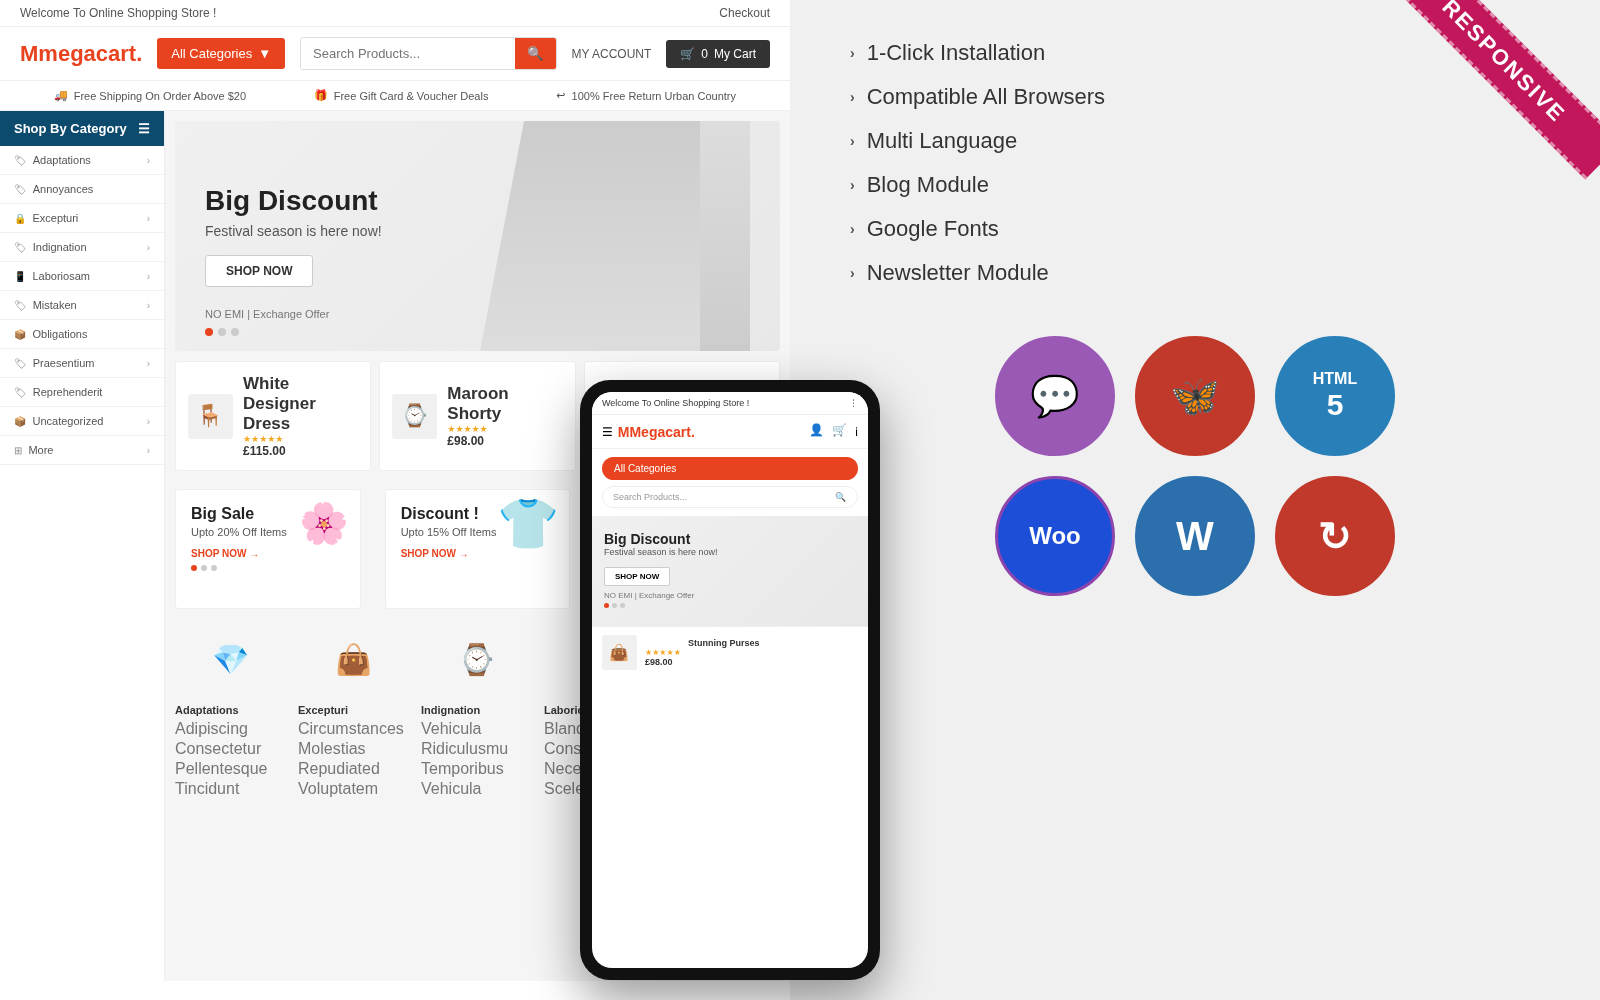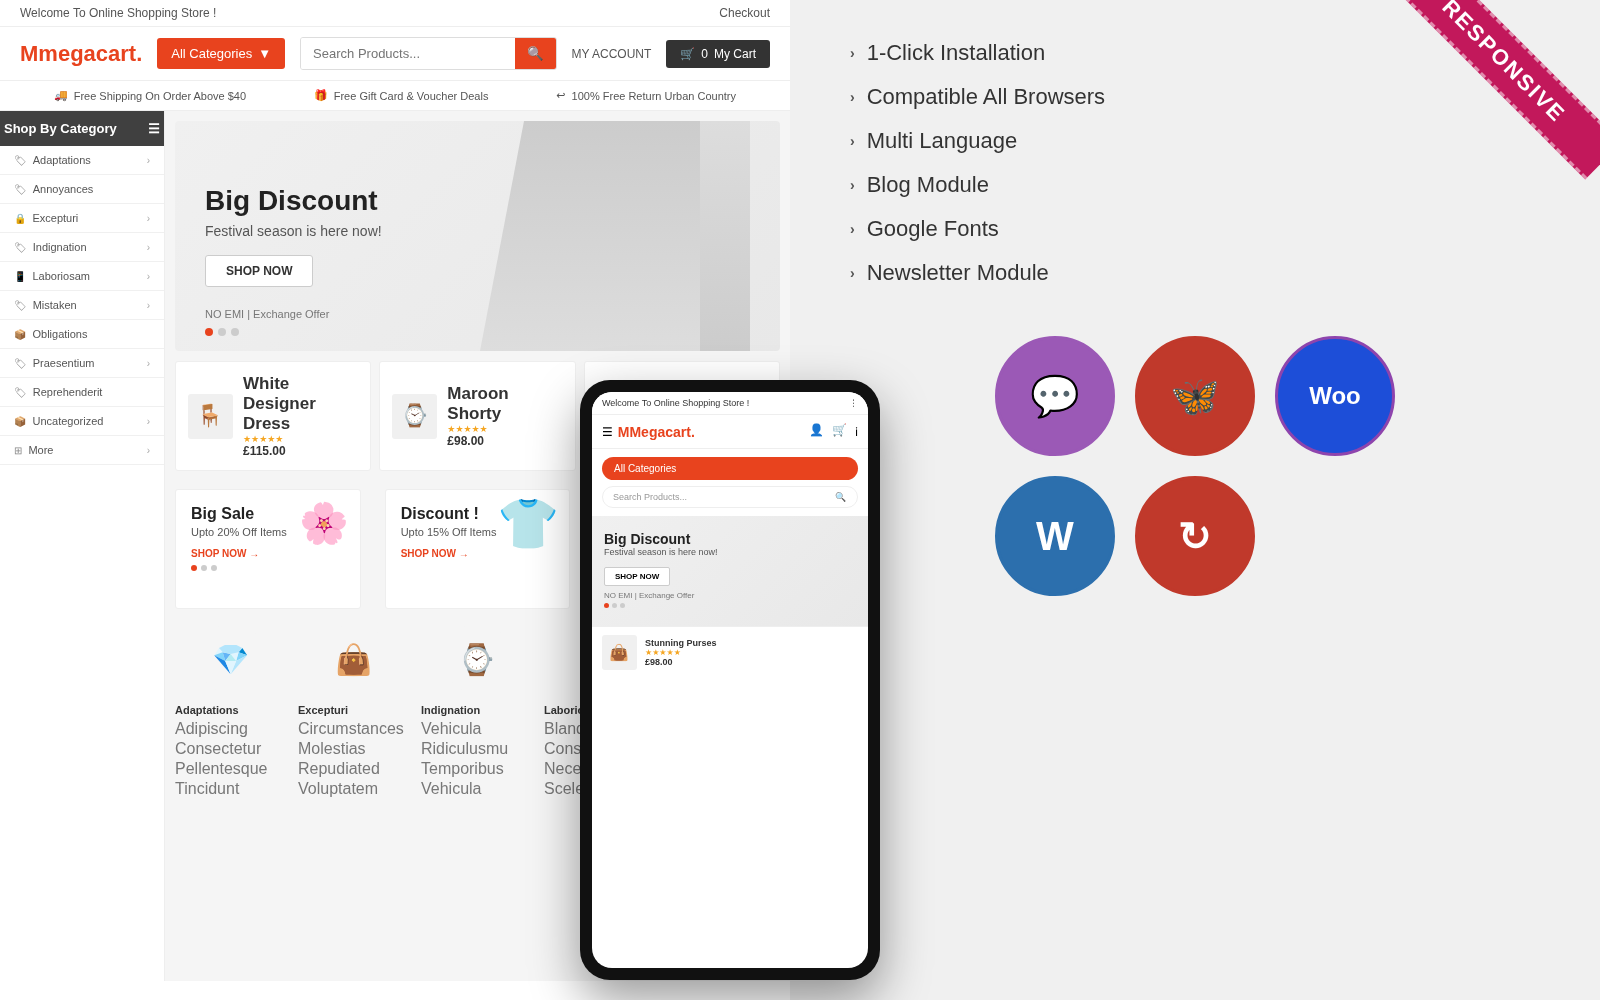--- a/index.html
+++ b/index.html
@@ -145,23 +145,23 @@
 
     
     .sidebar {
       width: 165px;
       min-width: 165px;
       background: #fff;
       border-right: 1px solid #eee;
       overflow-y: auto;
     }
     .sidebar-title {
-      background: #404040;
+      background: #0c4a6e;
       color: #fff;
-      padding: 10px 4px;
+      padding: 10px 14px;
       font-size: 13px;
       font-weight: bold;
       display: flex;
       justify-content: space-between;
       align-items: center;
     }
     .sidebar-item {
       display: flex;
       align-items: center;
       justify-content: space-between;
@@ -497,21 +497,21 @@
       padding: 8px 10px;
       border-top: 1px solid #eee;
     }
     .phone-product-thumb {
       width: 35px; height: 35px;
       background: #f0f0f0;
       border-radius: 3px;
       display: flex; align-items: center; justify-content: center;
       font-size: 16px;
     }
-    .phone-product-name { font-size: 9px; font-weight: bold; color: #333; }
+    .phone-product-name { font-size: 9px; font-weight: bold; color: #333; margin-left: 43px; }
     .phone-product-stars { font-size: 8px; color: #f5a623; }
     .phone-product-price { font-size: 9px; font-weight: bold; color: #333; }
   </style>
 </head>
 <body>
 
 <div class="left-panel">
 
   <div class="top-bar">
     <span>Welcome To Online Shopping Store !</span>
@@ -536,21 +536,21 @@
         <span>🛒</span>
         <span>0</span>
         <span>My Cart</span>
       </div>
     </div>
   </div>
 
   <div class="info-bar">
     <div class="info-item">
       <span>🚚</span>
-      <span>Free Shipping On Order Above $40</span>
+      <span>Free Shipping On Order Above $20</span>
     </div>
     <div class="info-item">
       <span>🎁</span>
       <span>Free Gift Card &amp; Voucher Deals</span>
     </div>
     <div class="info-item">
       <span>↩</span>
       <span>100% Free Return Urban Country</span>
     </div>
   </div>
@@ -803,20 +803,24 @@
     </div>
   </div>
 
   <div class="tech-grid">
     <div class="tech-icon woocommerce-icon">
       <span style="font-size:40px;">💬</span>
     </div>
     <div class="tech-icon prestashop-icon">
       <span style="font-size:40px;">🦋</span>
     </div>
+    <div class="tech-icon html5-icon">
+      <span style="font-size:16px;font-weight:bold;">HTML</span>
+      <span style="font-size:30px;font-weight:bold;">5</span>
+    </div>
     <div class="tech-icon woo-icon">
       <span style="font-size:24px;font-weight:bold;">Woo</span>
     </div>
     <div class="tech-icon wordpress-icon">
       <span style="font-size:40px;font-weight:bold;">W</span>
     </div>
     <div class="tech-icon opencart-icon">
       <span style="font-size:40px;">↻</span>
     </div>
   </div>

